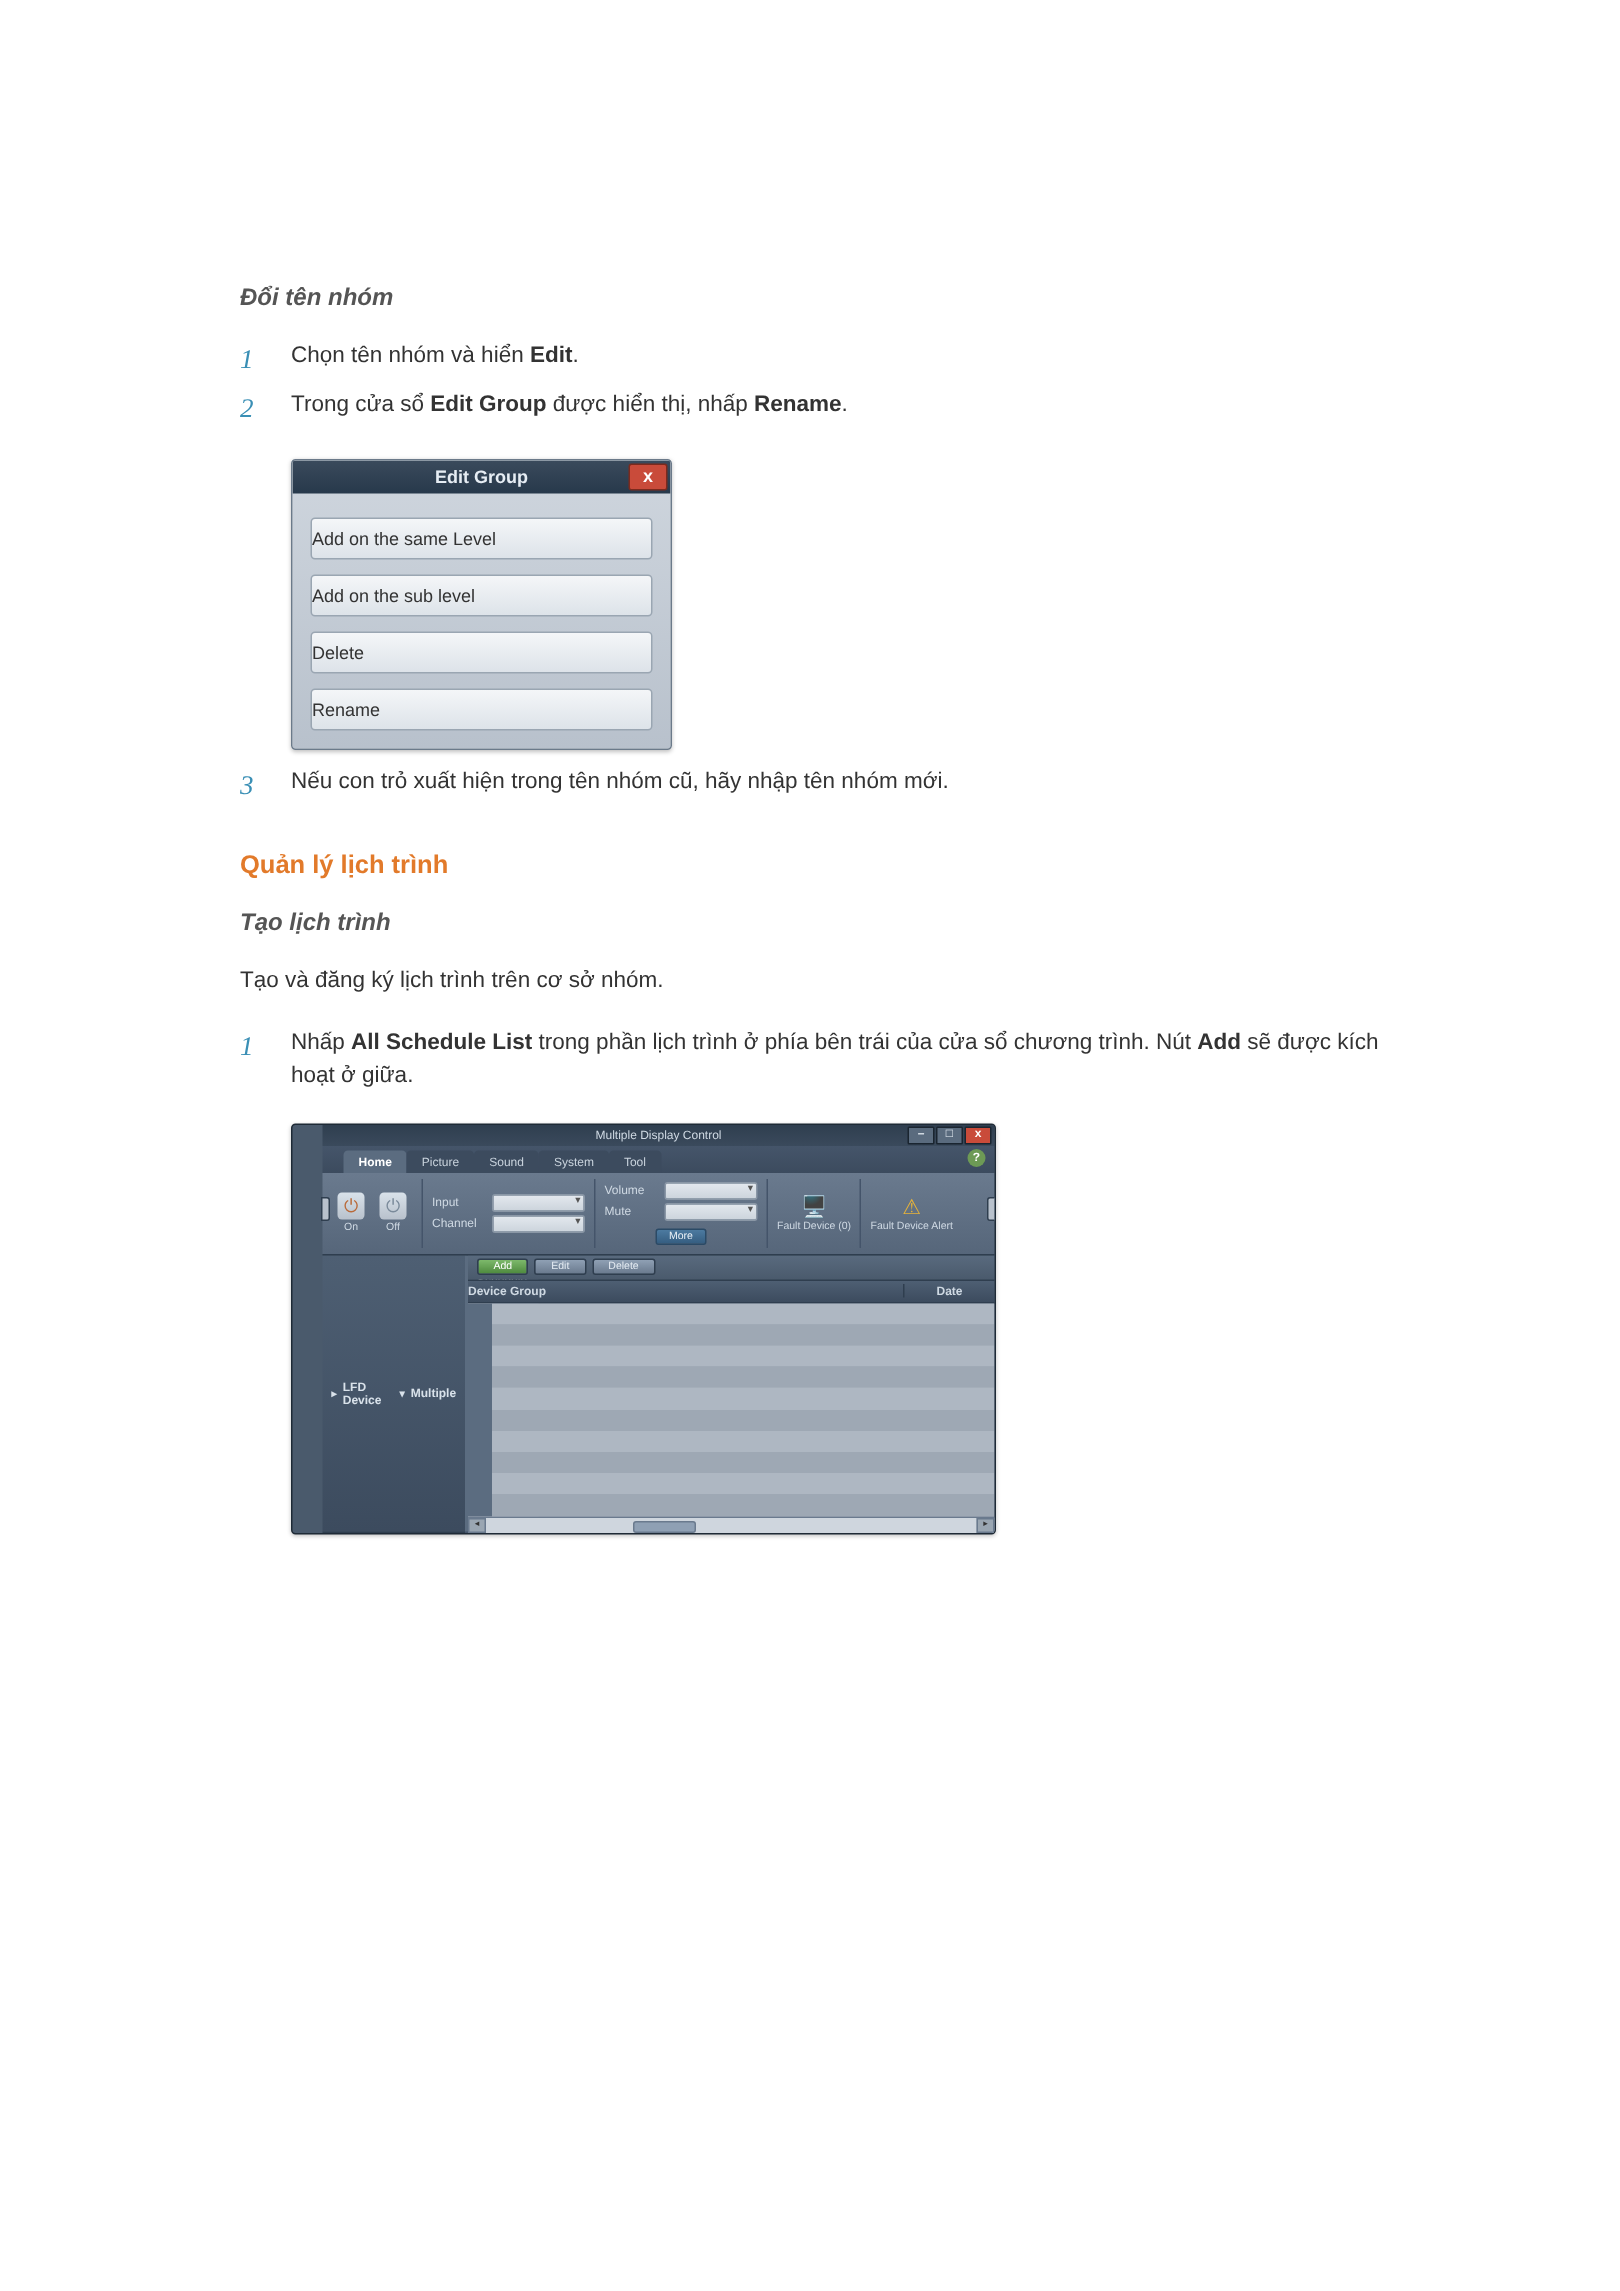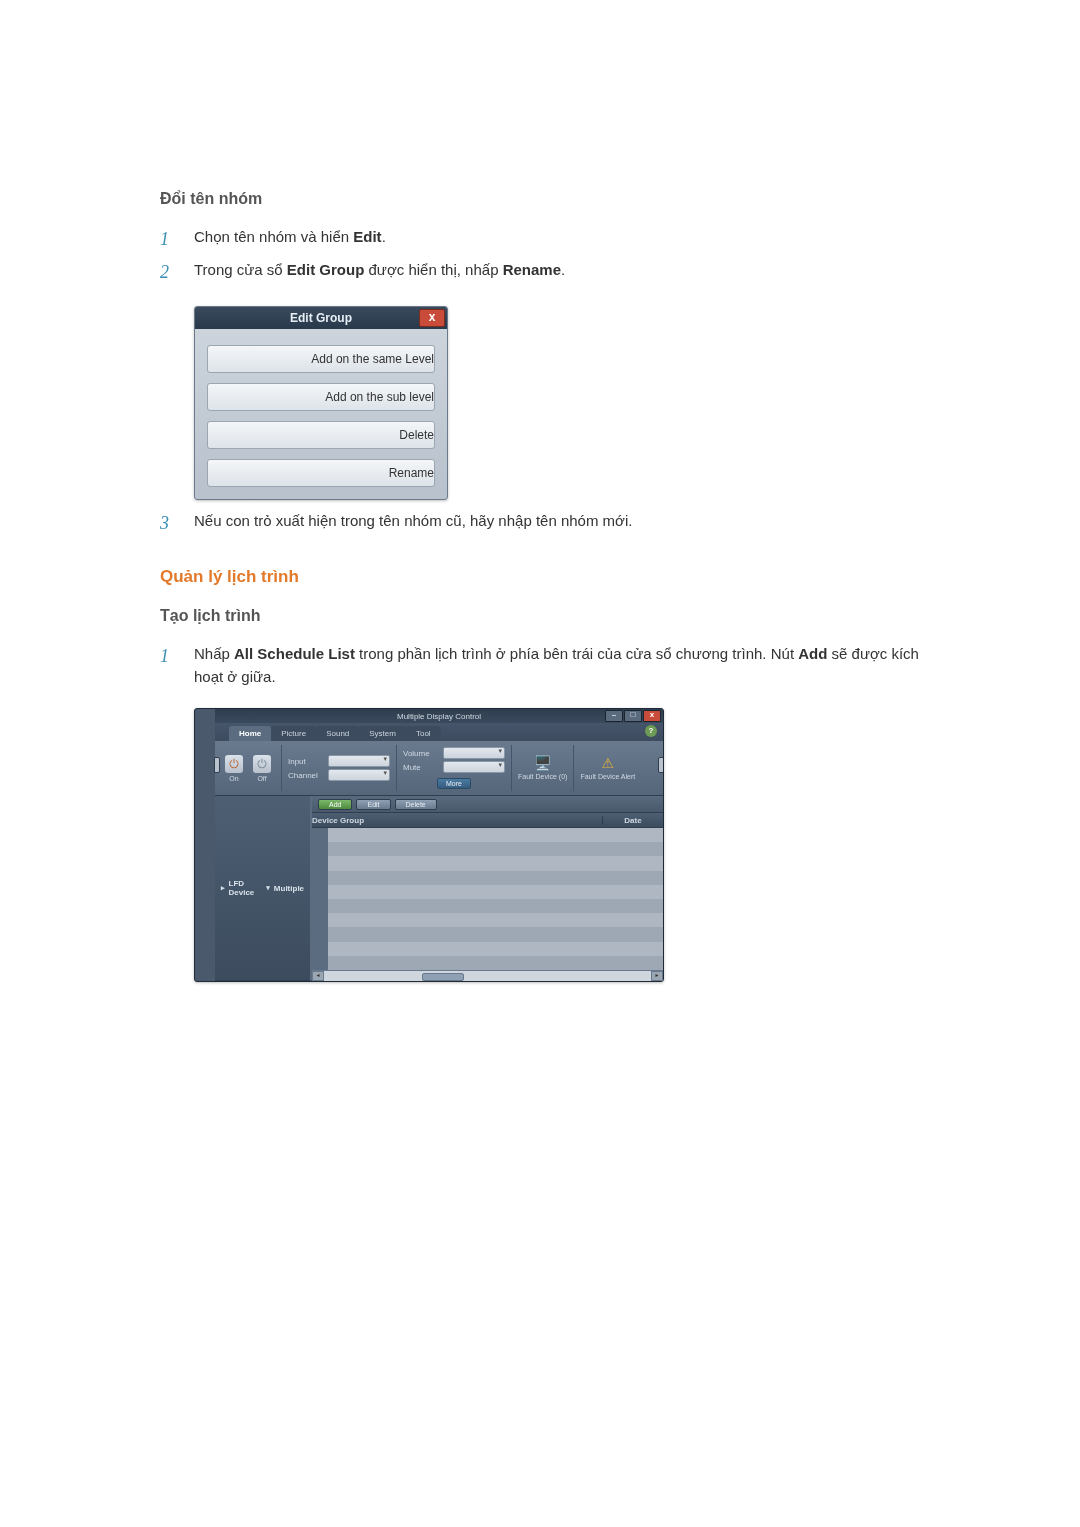--- a/index.html
+++ b/index.html
@@ -15,20 +15,21 @@
     height: 1527px;
     position: relative;
     box-sizing: border-box;
     padding: 190px 160px 0 160px;
   }
   .h-sub {
     font-weight: bold;
     color: #555;
     font-size: 16px;
     margin: 0 0 18px 0;
+    font-style: italic;
   }
   ol.steps {
     list-style: none;
     padding: 0;
     margin: 0 0 20px 0;
   }
   ol.steps > li {
     display: flex;
     align-items: flex-start;
     margin: 6px 0;
@@ -83,21 +84,21 @@
   }
   .edit-dialog .body {
     padding: 16px 12px 12px 12px;
   }
   .edit-dialog .opt {
     background: linear-gradient(#f4f6f8, #dde3e9);
     border: 1px solid #9aa6b2;
     border-radius: 3px;
     height: 26px;
     line-height: 26px;
-    text-align: right;
+    text-align: left;
     font-size: 12px;
     color: #333;
     margin-bottom: 10px;
     cursor: pointer;
   }
   .edit-dialog .opt:last-child { margin-bottom: 0; }
   .h-section {
     color: #e27a2a;
     font-weight: bold;
     font-size: 17px;
@@ -424,20 +425,21 @@
 
   <ol class="steps">
     <li>
       <span class="num">3</span>
       <span class="step-body">Nếu con trỏ xuất hiện trong tên nhóm cũ, hãy nhập tên nhóm mới.</span>
     </li>
   </ol>
 
   <p class="h-section">Quản lý lịch trình</p>
   <p class="h-sub">Tạo lịch trình</p>
+  <p class="para">Tạo và đăng ký lịch trình trên cơ sở nhóm.</p>
 
   <ol class="steps">
     <li>
       <span class="num">1</span>
       <span class="step-body">
         <span>Nhấp </span><span class="bold">All Schedule List</span><span> trong phần lịch trình ở phía bên trái của cửa sổ chương trình. Nút </span><span class="bold">Add</span><span> sẽ được kích hoạt ở giữa.</span>
       </span>
     </li>
   </ol>
 

